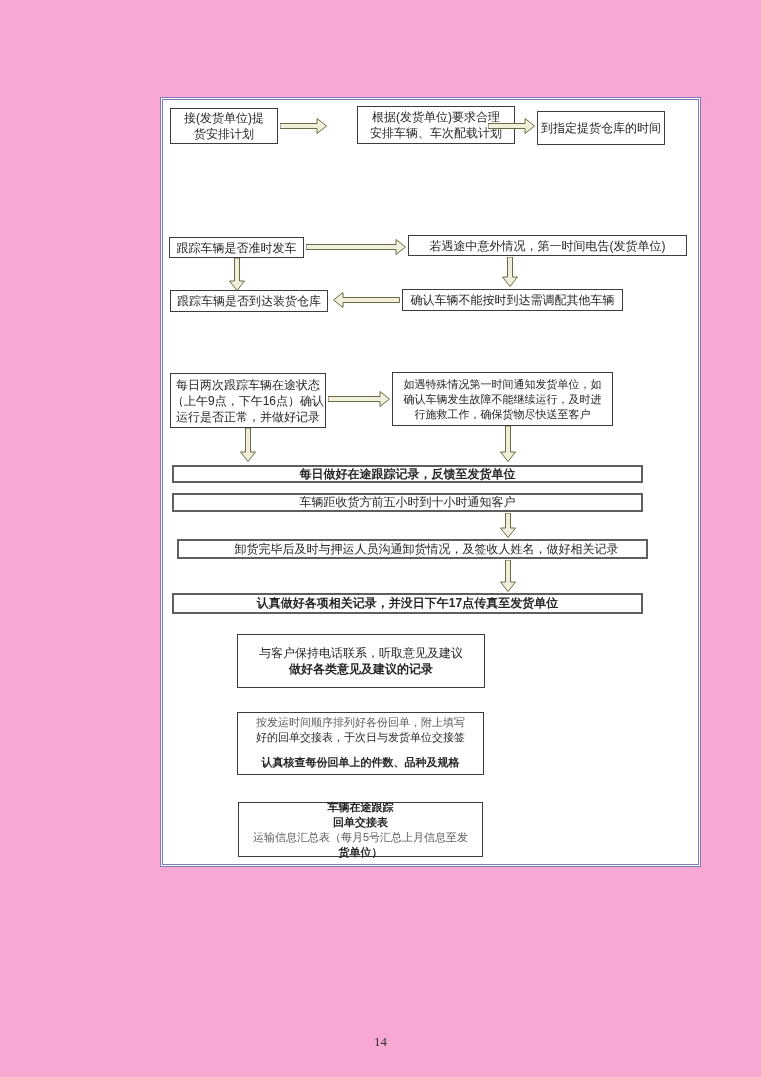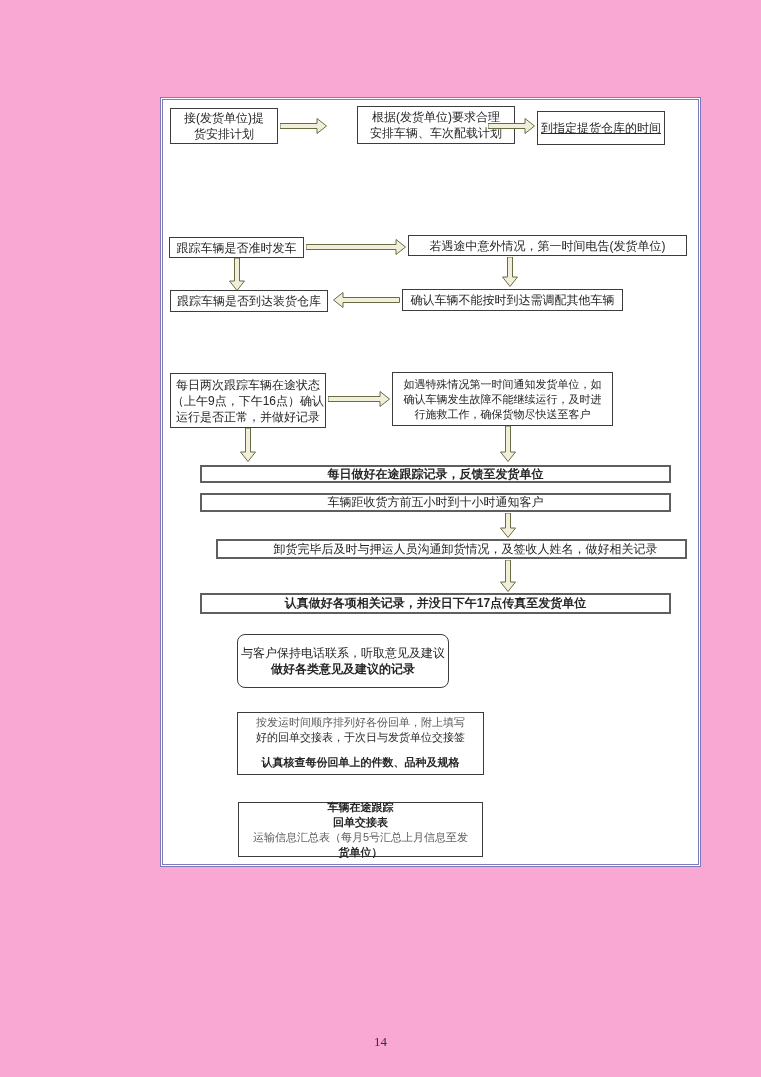--- a/index.html
+++ b/index.html
@@ -31,21 +31,20 @@
   }
   .fbar{
     position:absolute;
     border:2px solid #5f5f5f;
     background:#ffffff;
     display:flex;align-items:center;justify-content:center;
     text-align:center;
     font-size:12px;
     color:#262626;
     box-sizing:border-box;
-    margin-left:28px;
   }
   .bold{font-weight:bold;}
   .faded{color:#5a5a5a;}
   .arrow{position:absolute;}
   .arrow polygon{fill:#f1eedc;stroke:#676c41;stroke-width:1;}
   .tight{line-height:15px;font-size:11px;}
   .gap-top{margin-top:11px;font-family:Liberation Mono, monospace;}
   .page-number{
     position:absolute;left:0;right:0;top:1034px;
     text-align:center;
@@ -67,21 +66,21 @@
   <svg class="arrow" style="left:280px;top:118px" width="47" height="16" viewBox="0 0 47 16">
       <polygon points="0,5.5 37,5.5 37,0.5 46.5,8 37,15.5 37,10.5 0,10.5"></polygon>
     </svg>
   <div class="fbox" style="left:328px;top:106px;width:158px;height:38px;margin-left:29px;">
     <span>根据(发货单位)要求合理</span>
     <span>安排车辆、车次配载计划</span>
   </div>
   <svg class="arrow" style="left:488px;top:118px" width="47" height="16" viewBox="0 0 47 16">
       <polygon points="0,5.5 37,5.5 37,0.5 46.5,8 37,15.5 37,10.5 0,10.5"></polygon>
     </svg>
-  <div class="fbox" style="left:537px;top:111px;width:128px;height:34px;text-decoration:underline;">
+  <div class="fbox" style="left:537px;top:111px;width:128px;height:34px;">
     <span>到指定提货仓库的时间</span>
   </div>
 
   <div class="fbox" style="left:169px;top:237px;width:135px;height:21px;">
     <span>跟踪车辆是否准时发车</span>
   </div>
   <svg class="arrow" style="left:306px;top:239px" width="100" height="16" viewBox="0 0 100 16">
       <polygon points="0,5.5 90,5.5 90,0.5 99.5,8 90,15.5 90,10.5 0,10.5"></polygon>
     </svg>
   <div class="fbox" style="left:408px;top:235px;width:279px;height:21px;">
@@ -125,31 +124,31 @@
 
   <div class="fbar bold" style="left:172px;top:465px;width:471px;height:18px;">
     <span>每日做好在途跟踪记录，反馈至发货单位</span>
   </div>
   <div class="fbar" style="left:172px;top:493px;width:471px;height:19px;">
     <span>车辆距收货方前五小时到十小时通知客户</span>
   </div>
   <svg class="arrow" style="left:500px;top:513px" width="16" height="25" viewBox="0 0 16 25">
       <polygon points="5.5,0 10.5,0 10.5,15 15.5,15 8,24.5 0.5,15 5.5,15"></polygon>
     </svg>
-  <div class="fbar" style="left:188px;top:539px;width:471px;height:20px;padding-left:28px;">
+  <div class="fbar" style="left:177px;top:539px;width:471px;height:20px;padding-left:28px;">
     <span>卸货完毕后及时与押运人员沟通卸货情况，及签收人姓名，做好相关记录</span>
   </div>
   <svg class="arrow" style="left:500px;top:560px" width="16" height="32" viewBox="0 0 16 32">
       <polygon points="5.5,0 10.5,0 10.5,22 15.5,22 8,31.5 0.5,22 5.5,22"></polygon>
     </svg>
   <div class="fbar bold" style="left:172px;top:593px;width:471px;height:21px;">
     <span>认真做好各项相关记录，并没日下午17点传真至发货单位</span>
   </div>
 
-  <div class="fbox" style="left:237px;top:634px;width:212px;height:54px;border-radius:8px;">
+  <div class="fbox" style="left:237px;top:634px;width:248px;height:54px;">
     <span>与客户保持电话联系，听取意见及建议</span>
     <span class="bold">做好各类意见及建议的记录</span>
   </div>
 
   <div class="fbox tight" style="left:237px;top:712px;width:247px;height:63px;justify-content:flex-start;padding-top:2px;">
     <span class="faded">按发运时间顺序排列好各份回单，附上填写</span>
     <span>好的回单交接表，于次日与发货单位交接签</span>
     <span class="bold gap-top">认真核查每份回单上的件数、品种及规格</span>
   </div>
 

